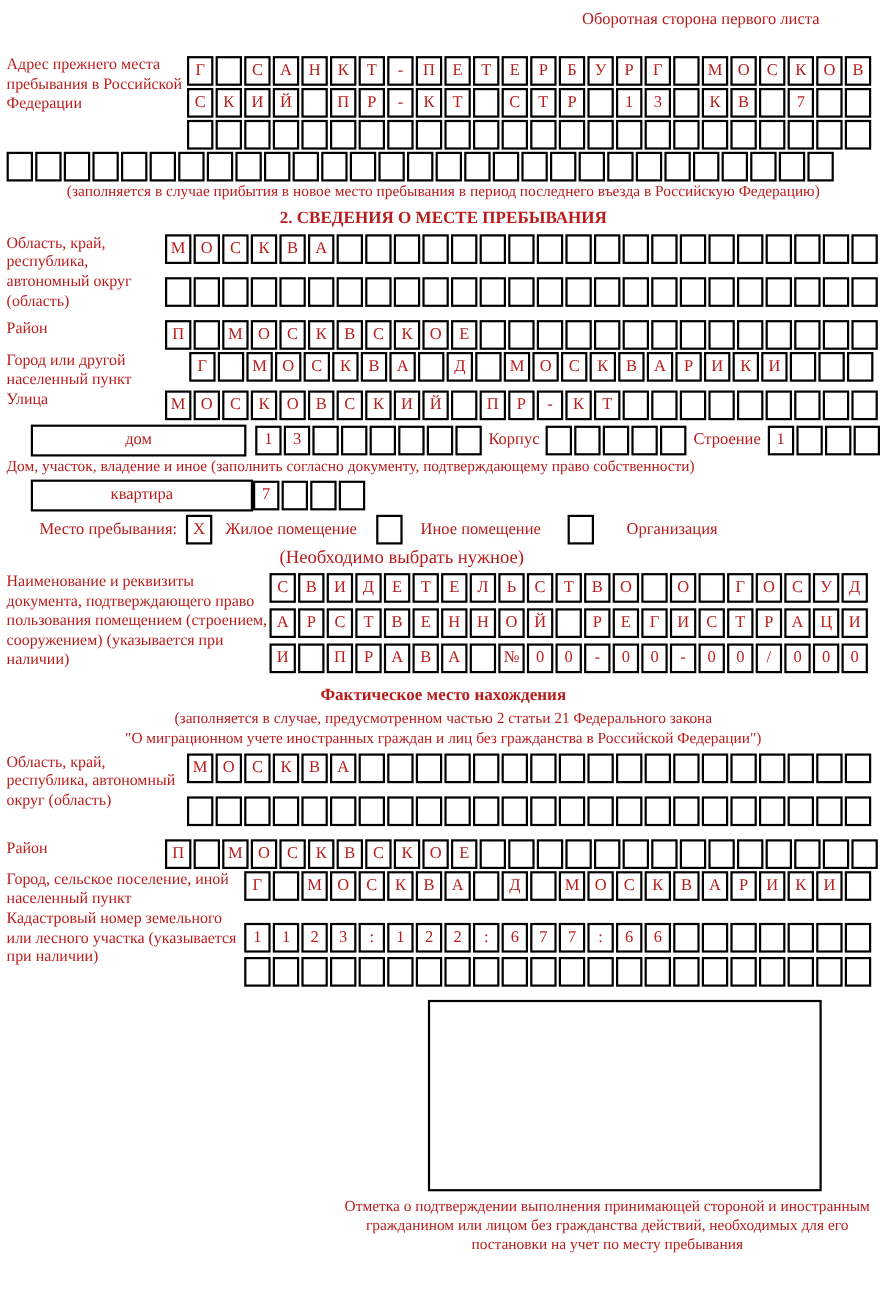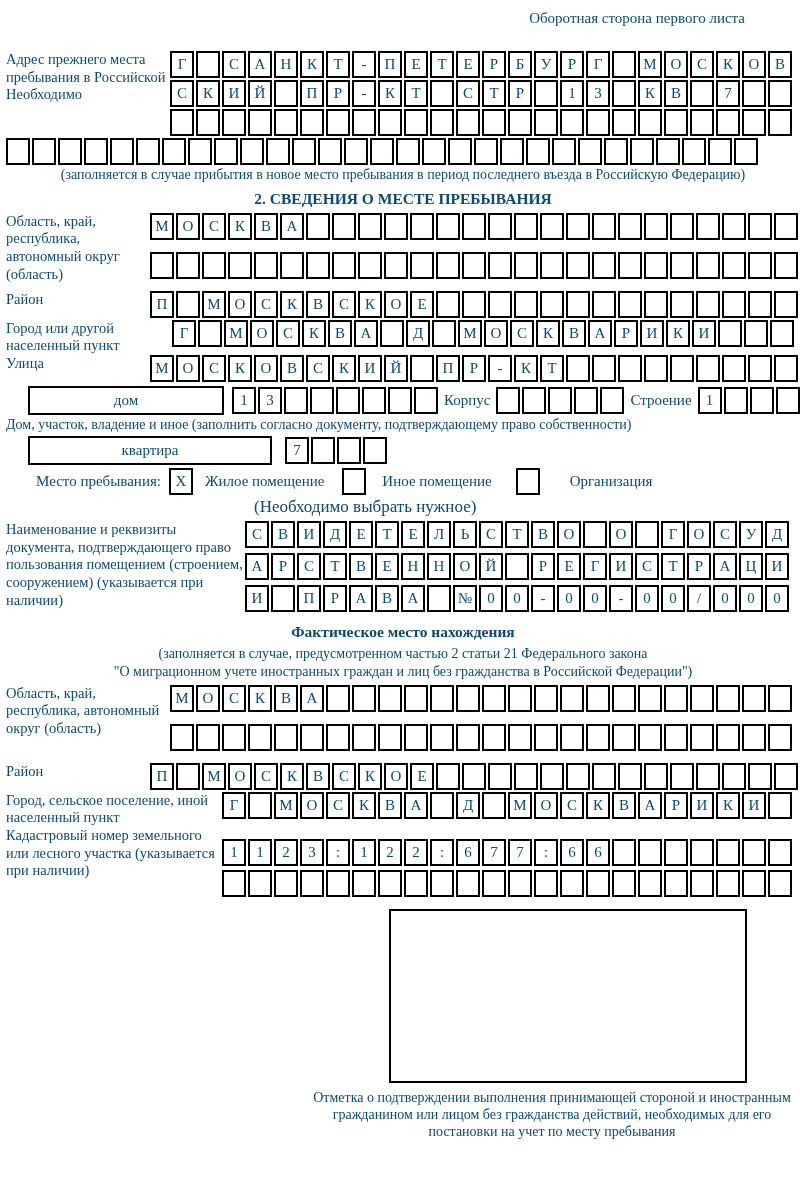--- a/index.html
+++ b/index.html
@@ -1,17 +1,17 @@
 <!DOCTYPE html>
 <html><head>
 <meta charset="utf-8">
 <style>
   html,body{margin:0;padding:0;background:#fff;}
   .page{
-    position:relative;width:800px;height:1180px;background:#ffffff;color:#0c4a6e;
+    position:relative;width:800px;height:1180px;background:#ffffff;color:#b91c1c;
     box-sizing:border-box;padding:10px 0 0 6px;overflow:hidden;
     font-family:"Liberation Serif","DejaVu Serif",serif;
   }
   .side-note{text-align:right;padding-right:55px;font-size:15px;}
   .flex{display:flex;align-items:flex-start;}
   .rows{display:flex;flex-direction:column;}
   .label{font-size:14.5px;line-height:1.22;flex:none;}
   .w164{width:164px}.w144{width:144px}.w166{width:166px}.w239{width:239px}.w216{width:216px}
   .boxes{display:flex;gap:2px;margin-bottom:2px;}
   .cell{
@@ -40,21 +40,21 @@
   .fact-note{font-size:14px;text-align:center;line-height:1.2;margin:1px 0;}
 </style>
 </head>
 <body>
 
 <div class="page">
 
   <div class="side-note">Оборотная сторона первого листа</div>
 
   <div class="flex mt24">
-    <div class="label w164">Адрес прежнего места пребывания в Российской Необходимо</div>
+    <div class="label w164">Адрес прежнего места пребывания в Российской Федерации</div>
     <div class="rows">
       <div class="boxes">
           <div class="cell">Г</div>
           <div class="cell"></div>
           <div class="cell">С</div>
           <div class="cell">А</div>
           <div class="cell">Н</div>
           <div class="cell">К</div>
           <div class="cell">Т</div>
           <div class="cell">-</div>
@@ -340,21 +340,21 @@
     <div class="boxes" style="margin-bottom:0">
         <div class="cell">1</div>
         <div class="cell"></div>
         <div class="cell"></div>
         <div class="cell"></div>
       </div>
   </div>
   <div class="note">Дом, участок, владение и иное (заполнить согласно документу, подтверждающему право собственности)</div>
 
   <div class="house-row">
-    <div class="typebox" style="width:244px;margin-right:13px">квартира</div>
+    <div class="typebox" style="width:202px;margin-right:0">квартира</div>
     <div class="boxes" style="margin-bottom:0">
         <div class="cell">7</div>
         <div class="cell"></div>
         <div class="cell"></div>
         <div class="cell"></div>
       </div>
   </div>
 
   <div class="chk-row">
     <span style="margin-right:8px">Место пребывания:</span>

